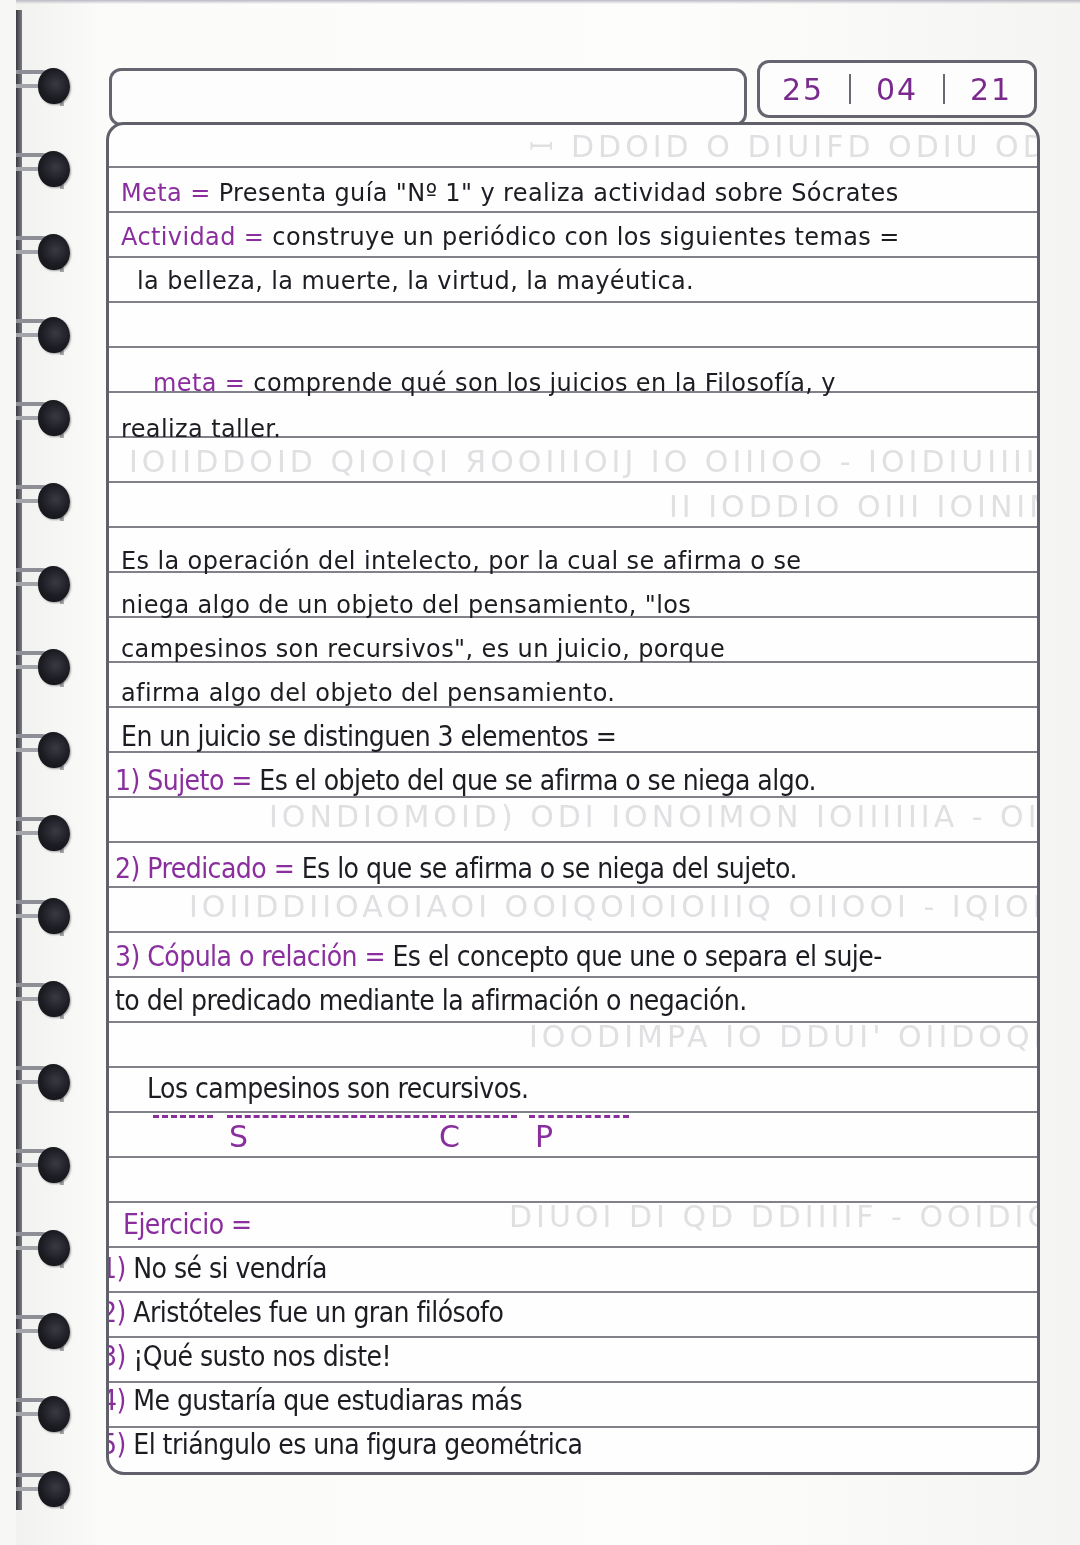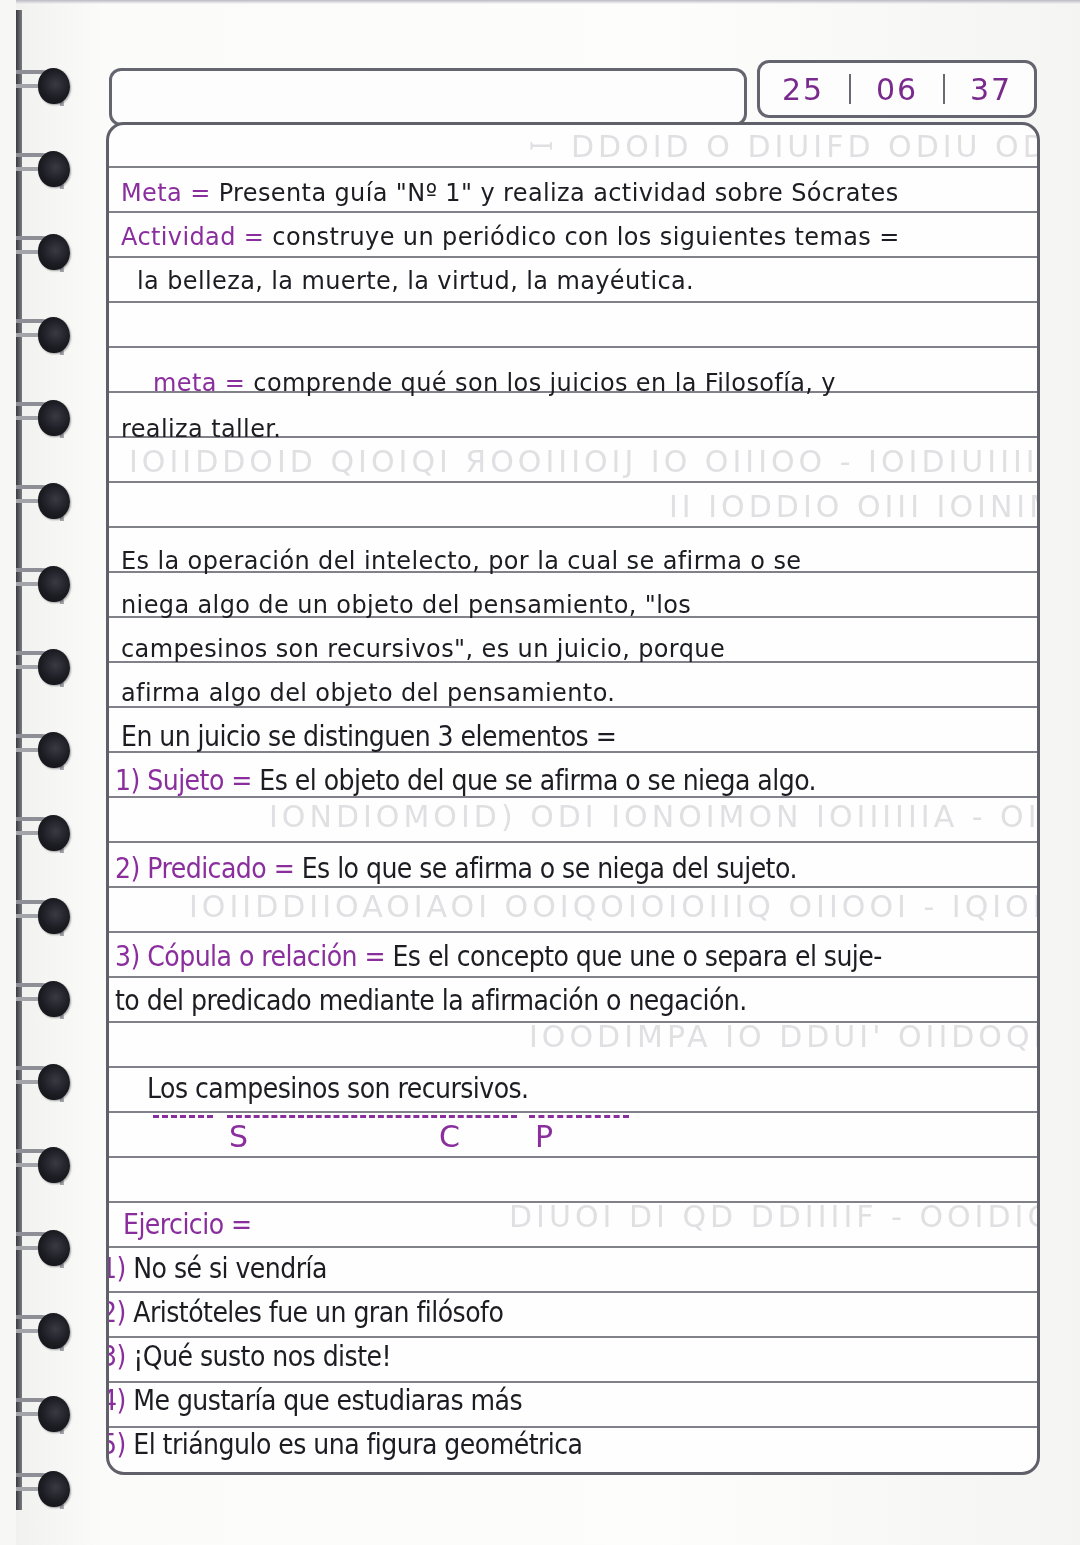--- a/index.html
+++ b/index.html
@@ -185,23 +185,23 @@
         <div class="wire1"></div>
         <div class="wire2"></div>
         <div class="hole"></div>
       </div>
   </div>
 
   <div class="title-box"></div>
   <div class="date-box">
     <span class="date-part">25</span>
     <span class="date-sep"></span>
-    <span class="date-part">06</span>
+    <span class="date-part">04</span>
     <span class="date-sep"></span>
-    <span class="date-part">37</span>
+    <span class="date-part">21</span>
   </div>
 
   <div class="ruled">
 
     <div class="ghost" style="left:420px; top:0px;">ꟷ DDOID O DIUIFD ODIU ODOT Ⓒ</div>
     <div class="ghost" style="left:20px; top:315px;">IOIIDDOID QIOIQI ЯOOIIIOIJ IO OIIIOO - IOIDIUIIIIV</div>
     <div class="ghost" style="left:560px; top:360px;">II IODDIO OIII IOINIMOIO</div>
     <div class="ghost" style="left:160px; top:670px;">IONDIOMOID) ODI IONOIMON IOIIIIIIA - OIDIOI3</div>
     <div class="ghost" style="left:80px; top:760px;">IOIIDDIIOAOIAOI OOIQOIOIOIIIQ OIIOOI - IQIOIIDOIQ</div>
     <div class="ghost" style="left:420px; top:890px;">IOODIMPA IO DDUI' OIIDOQIF</div>

